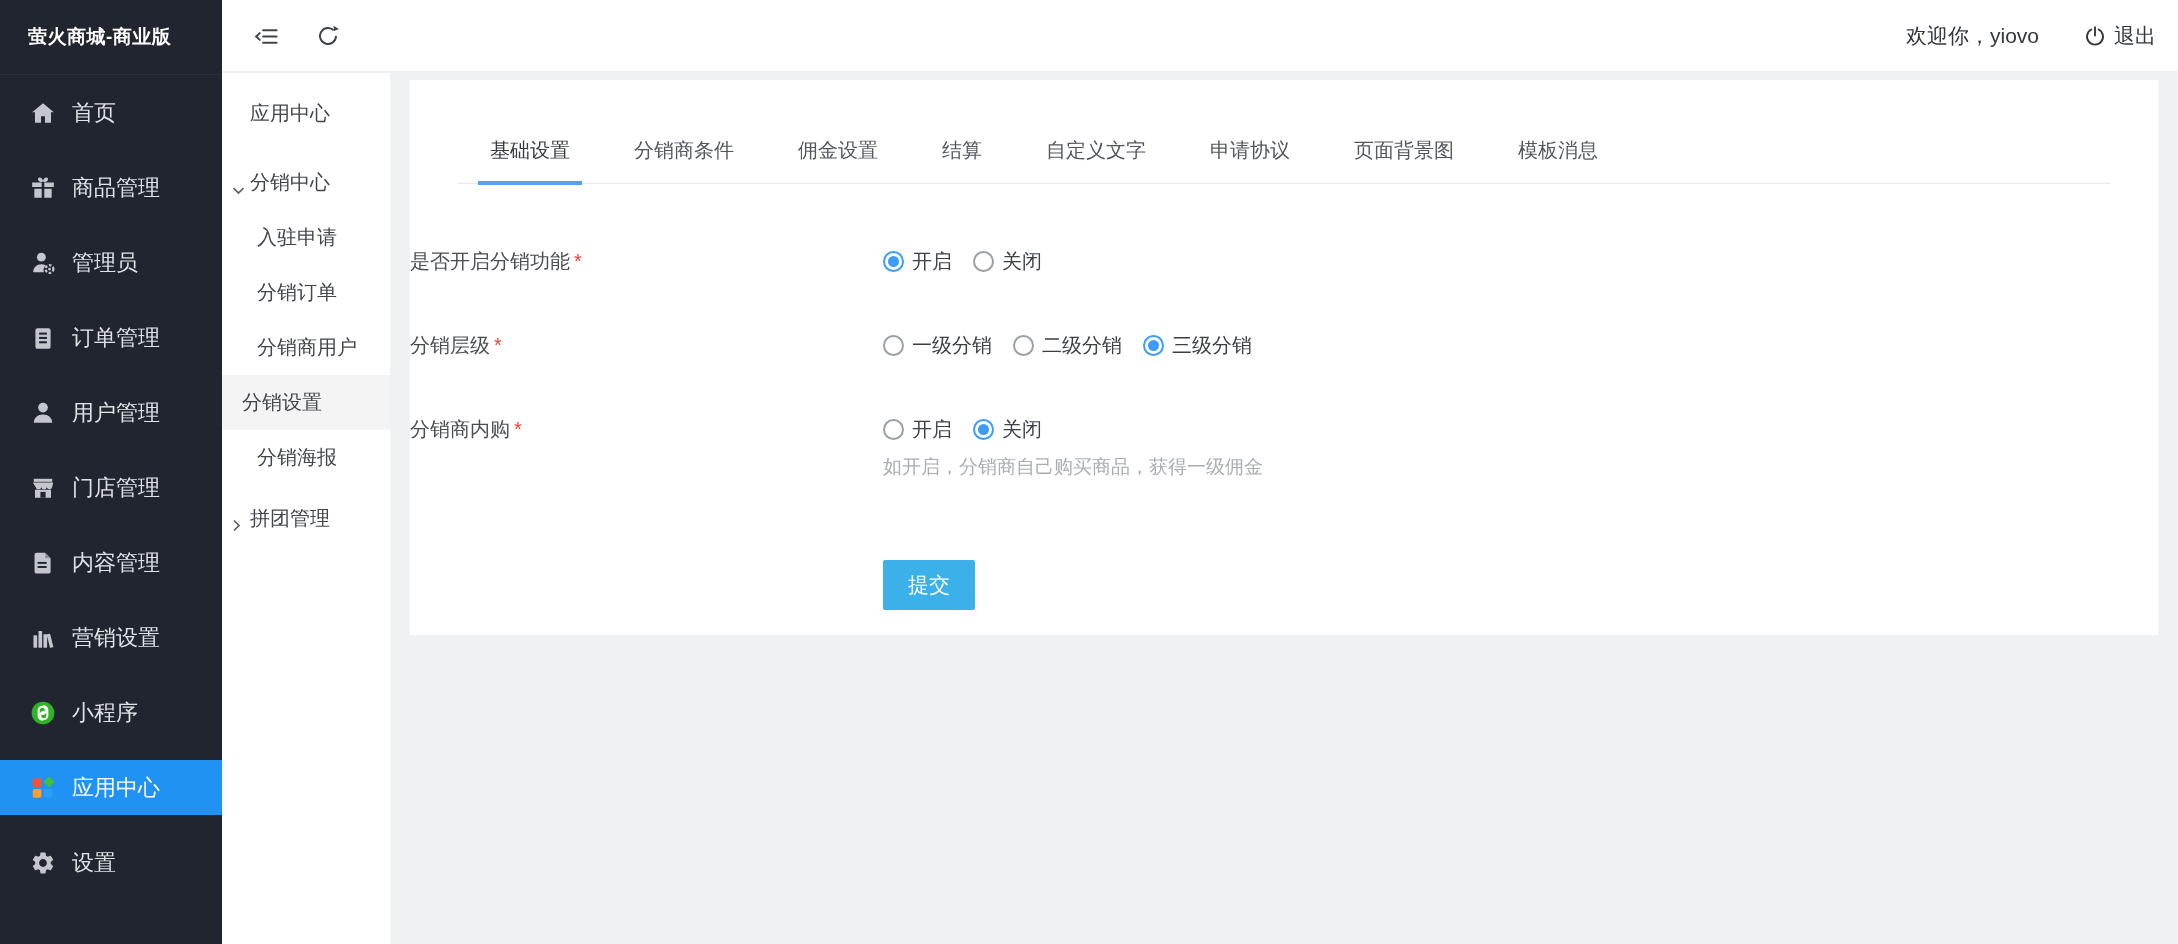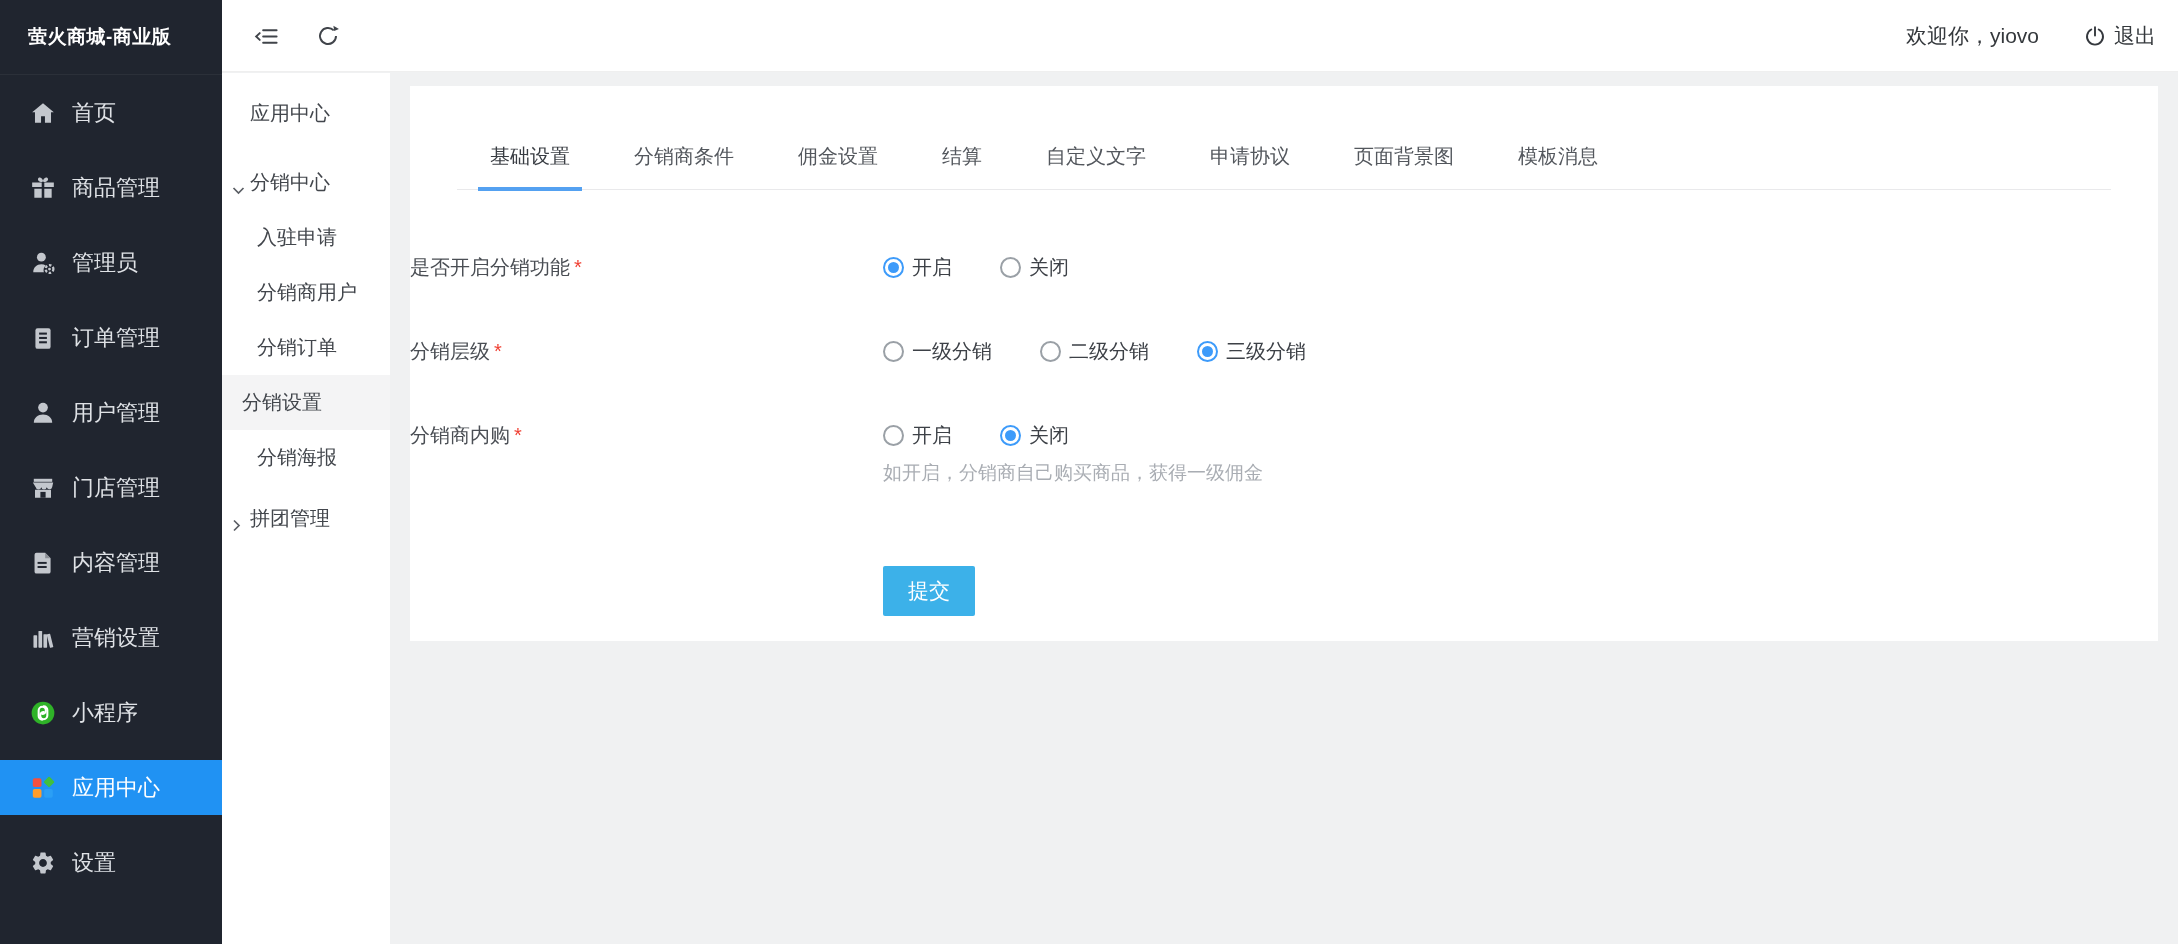--- a/index.html
+++ b/index.html
@@ -31,38 +31,38 @@
   .header{position:absolute;left:222px;top:0;width:1956px;height:72px;background:#ffffff;
           border-bottom:1px solid #efefef;z-index:2;box-sizing:border-box;}
   .hdr-left{position:absolute;left:30px;top:0;height:72px;display:flex;align-items:center;gap:34px;}
   .hdr-btn{width:28px;height:28px;display:flex;align-items:center;justify-content:center;cursor:pointer;}
   .hdr-right{position:absolute;right:22px;top:0;height:72px;display:flex;align-items:center;font-size:21px;color:#34383c;}
   .welcome{margin-right:44px;}
   .logout{display:flex;align-items:center;cursor:pointer;}
   .logout .ic{width:24px;height:24px;margin-right:7px;display:flex;align-items:center;}
 
   
-  .main{position:absolute;left:390px;top:69px;width:1788px;height:871px;background:#f0f1f2;z-index:1;}
+  .main{position:absolute;left:390px;top:63px;width:1788px;height:871px;background:#f0f1f2;z-index:1;}
   .card{position:absolute;left:20px;top:17px;width:1748px;height:555px;background:#ffffff;}
 
   
   .tabs{margin:0 47px;padding:57px 0 0 21px;border-bottom:1px solid #e9e9eb;display:flex;}
   .tab{padding:0 12px 19px;margin-right:40px;font-size:20px;color:#53575d;position:relative;cursor:pointer;white-space:nowrap;}
   .tab.active{color:#383c42;}
   .tab.active::after{content:'';position:absolute;left:0;right:0;bottom:-2px;height:4px;background:#54a1f1;}
 
   
   .form{padding-top:35px;}
   .row{display:flex;align-items:center;height:84px;}
   .row.with-help{height:auto;align-items:flex-start;padding-top:22px;}
   .row-label{width:456px;text-align:left;font-size:20px;color:#4a4e54;flex:none;}
   .row.with-help .row-label{line-height:40px;}
   .req{color:#f04134;margin-left:4px;}
   .row-control{margin-left:17px;display:flex;flex-direction:column;}
-  .radio-group{display:flex;align-items:center;gap:27px;}
+  .radio-group{display:flex;align-items:center;}
   .row.with-help .radio-group{height:40px;}
   .radio-item{display:flex;align-items:center;margin-right:21px;font-size:20px;color:#3d4147;cursor:pointer;}
   .radio-c{box-sizing:border-box;width:21px;height:21px;border:2.5px solid #9aa0a6;border-radius:50%;
            background:#fff;position:relative;margin-right:8px;flex:none;}
   .radio-c.checked{border-color:#3d9bfa;}
   .radio-c.checked::after{content:'';position:absolute;left:3px;top:3px;right:3px;bottom:3px;border-radius:50%;background:#3d9bfa;}
   .help-text{margin-top:5px;font-size:19px;color:#a9adb3;}
 
   .submit-wrap{margin-left:473px;margin-top:80px;}
   .submit-btn{width:92px;height:50px;background:#3cb1e9;color:#ffffff;font-size:21px;border:none;
@@ -242,24 +242,24 @@
         <svg viewBox="0 0 13 10" width="13" height="10">
             <path d="M1.5 2l5 5 5-5" fill="none" stroke="#5a5e64" stroke-width="1.7"></path>
           </svg>
       </span>
       <span>分销中心</span>
     </div>
     <div class="sm-item child">
       <span>入驻申请</span>
     </div>
     <div class="sm-item child">
+      <span>分销订单</span>
+    </div>
+    <div class="sm-item child">
       <span>分销商用户</span>
-    </div>
-    <div class="sm-item child">
-      <span>分销订单</span>
     </div>
     <div class="sm-item child selected">
       <span>分销设置</span>
     </div>
     <div class="sm-item child">
       <span>分销海报</span>
     </div>
     <div class="sm-item parent gap-s">
       <span class="sm-chev">
         <svg viewBox="0 0 10 13" width="10" height="13">

